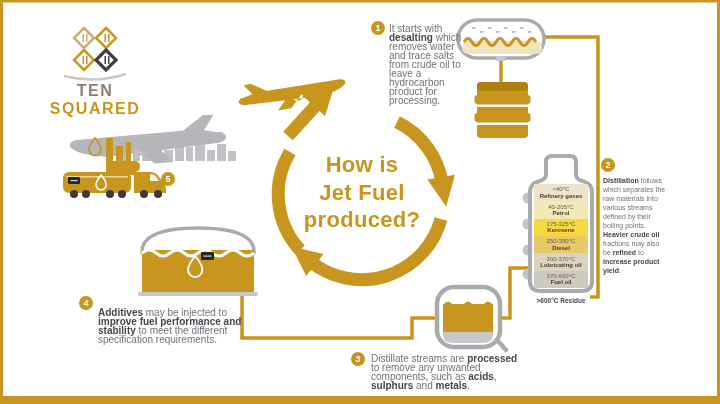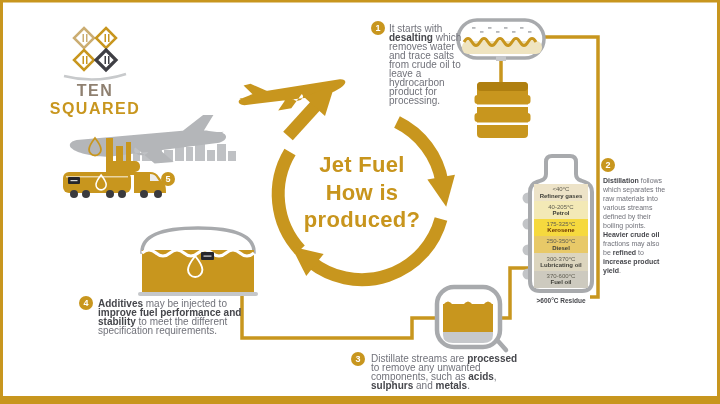--- a/index.html
+++ b/index.html
@@ -191,36 +191,36 @@
       <rect x="0" y="396" width="720" height="8"></rect>
     </g>
   </svg>
 
   <div class="brand">
     <span class="ten">TEN</span>
     <span class="sq">SQUARED</span>
   </div>
 
   <div class="title">
+    <div>How is</div>
     <div>Jet Fuel</div>
-    <div>How is</div>
     <div>produced?</div>
   </div>
 
   <div class="num" style="left:371px;top:21px;">1</div>
   <div class="steptext" style="left:389px;top:24px;width:78px;"><span>It starts with </span><span class="b">desalting</span><span> which removes water and trace salts from crude oil to leave a hydrocarbon product for processing.</span></div>
 
   <div class="num" style="left:601px;top:158px;">2</div>
   <div class="steptext small" style="left:603px;top:176px;width:64px;"><span class="b">Distillation</span><span> follows which separates the raw materials into various streams defined by their boiling points.</span><br><span></span><span class="b">Heavier crude oil</span><span> fractions may also be </span><span class="b">refined</span><span> to </span><span class="b">increase product yield</span><span>.</span></div>
 
   <div class="num" style="left:351px;top:352px;">3</div>
   <div class="steptext" style="left:371px;top:354px;width:152px;"><span>Distillate streams are </span><span class="b">processed</span><span> to remove any unwanted components, such as </span><span class="b">acids</span><span>, </span><span class="b">sulphurs</span><span> and </span><span class="b">metals</span><span>.</span></div>
 
   <div class="num" style="left:79px;top:296px;">4</div>
-  <div class="steptext" style="left:98px;top:299px;width:158px;"><span class="b">Additives</span><span> may be injected to </span><span class="b">improve fuel performance and stability</span><span> to meet the different specification requirements.</span></div>
+  <div class="steptext" style="left:98px;top:308px;width:158px;"><span class="b">Additives</span><span> may be injected to </span><span class="b">improve fuel performance and stability</span><span> to meet the different specification requirements.</span></div>
 
   <div class="num" style="left:161px;top:172px;">5</div>
 
   <div class="bands">
       <div class="band" style="background: rgb(237, 227, 200);">
         <div class="band-range">&lt;40°C</div>
         <div class="band-name">Refinery gases</div>
       </div>
       <div class="band" style="background: rgb(243, 233, 182);">
         <div class="band-range">40-205°C</div>

